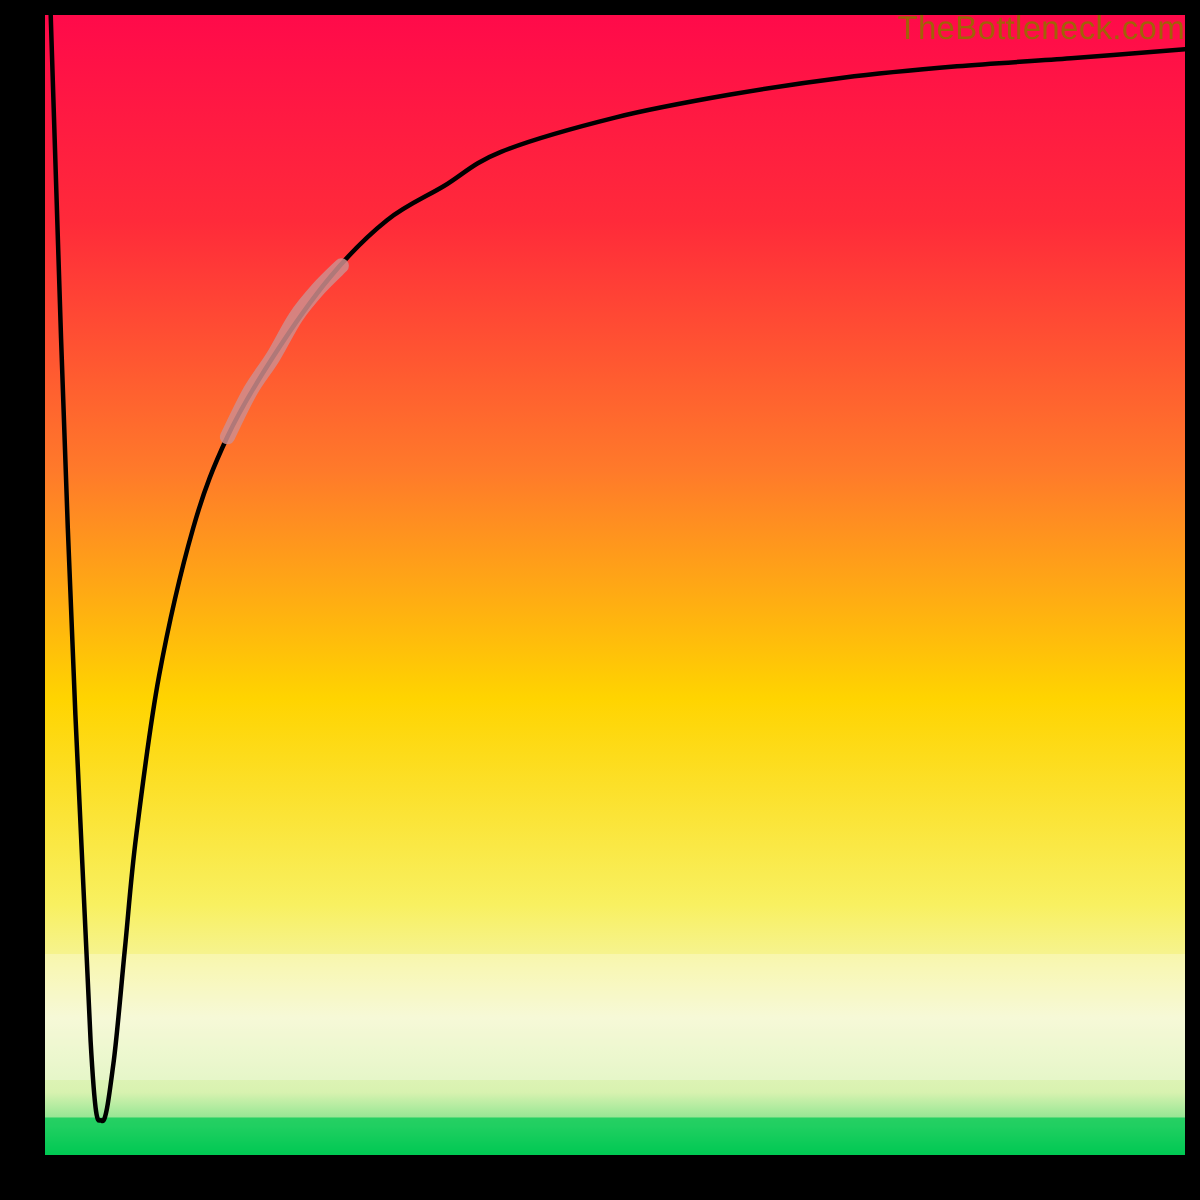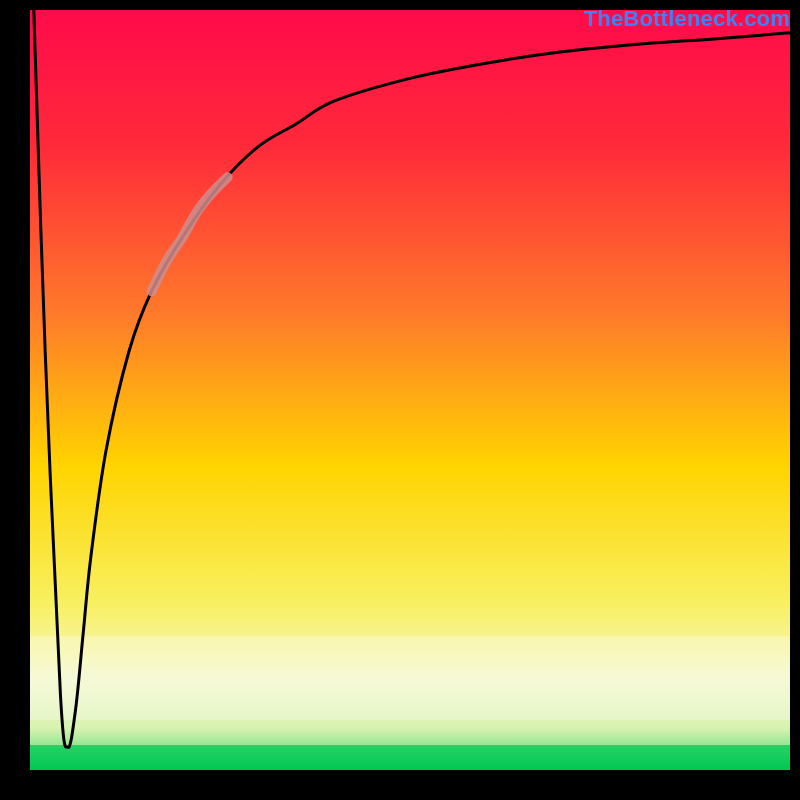--- a/index.html
+++ b/index.html
@@ -18,23 +18,23 @@
   }
   svg {
     position: absolute;
     top: 0;
     left: 0;
   }
   .watermark {
     position: absolute;
     top: 6px;
     right: 10px;
-    color: #3b82f6;
+    color: #a16207;
     font-size: 22px;
-    font-weight: 700;
+    font-weight: 400;
     letter-spacing: 0.2px;
     pointer-events: none;
     user-select: none;
   }
 </style>
 </head>
 <body>
 
 <div class="stage">
 

